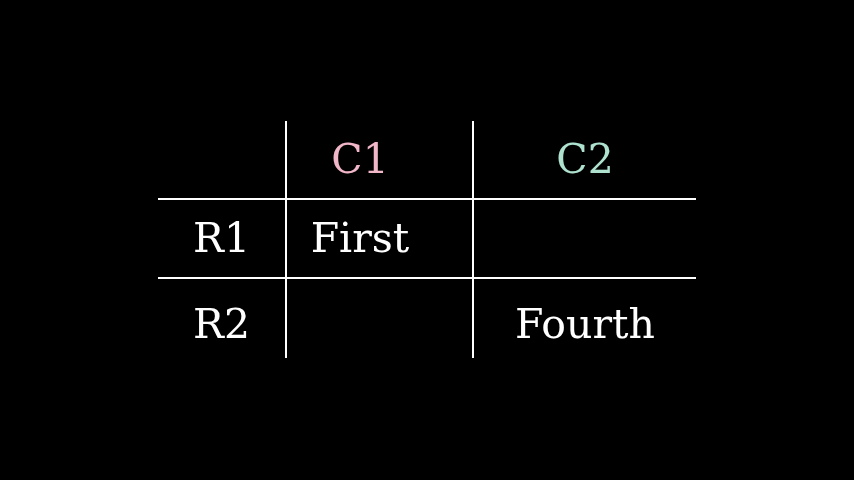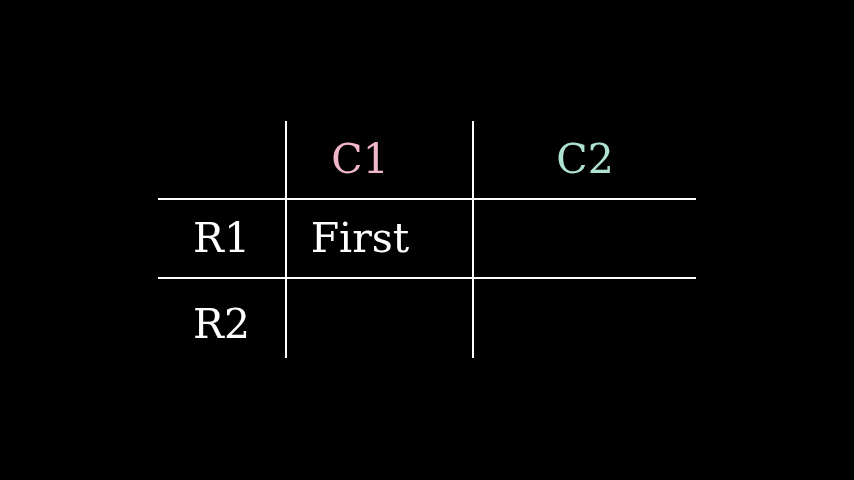--- a/index.html
+++ b/index.html
@@ -62,14 +62,15 @@
   <div class="line hline h1" style="background-color: rgb(255, 255, 255);"></div>
   <div class="line hline h2" style="background-color: rgb(255, 255, 255);"></div>
 
   <div class="cell col-c1 row-header" style="color: rgb(241, 182, 200);">C1</div>
   <div class="cell col-c2 row-header" style="color: rgb(174, 226, 206);">C2</div>
 
   <div class="cell col-label row-1" style="color: rgb(255, 255, 255);">R1</div>
   <div class="cell col-c1 row-1" style="color: rgb(255, 255, 255);">First</div>
 
   <div class="cell col-label row-2" style="color: rgb(255, 255, 255);">R2</div>
+  <div class="cell col-c2 row-2" style="color: rgb(255, 255, 255);">Fourth</div>
 
 </div>
 
 </body></html>

